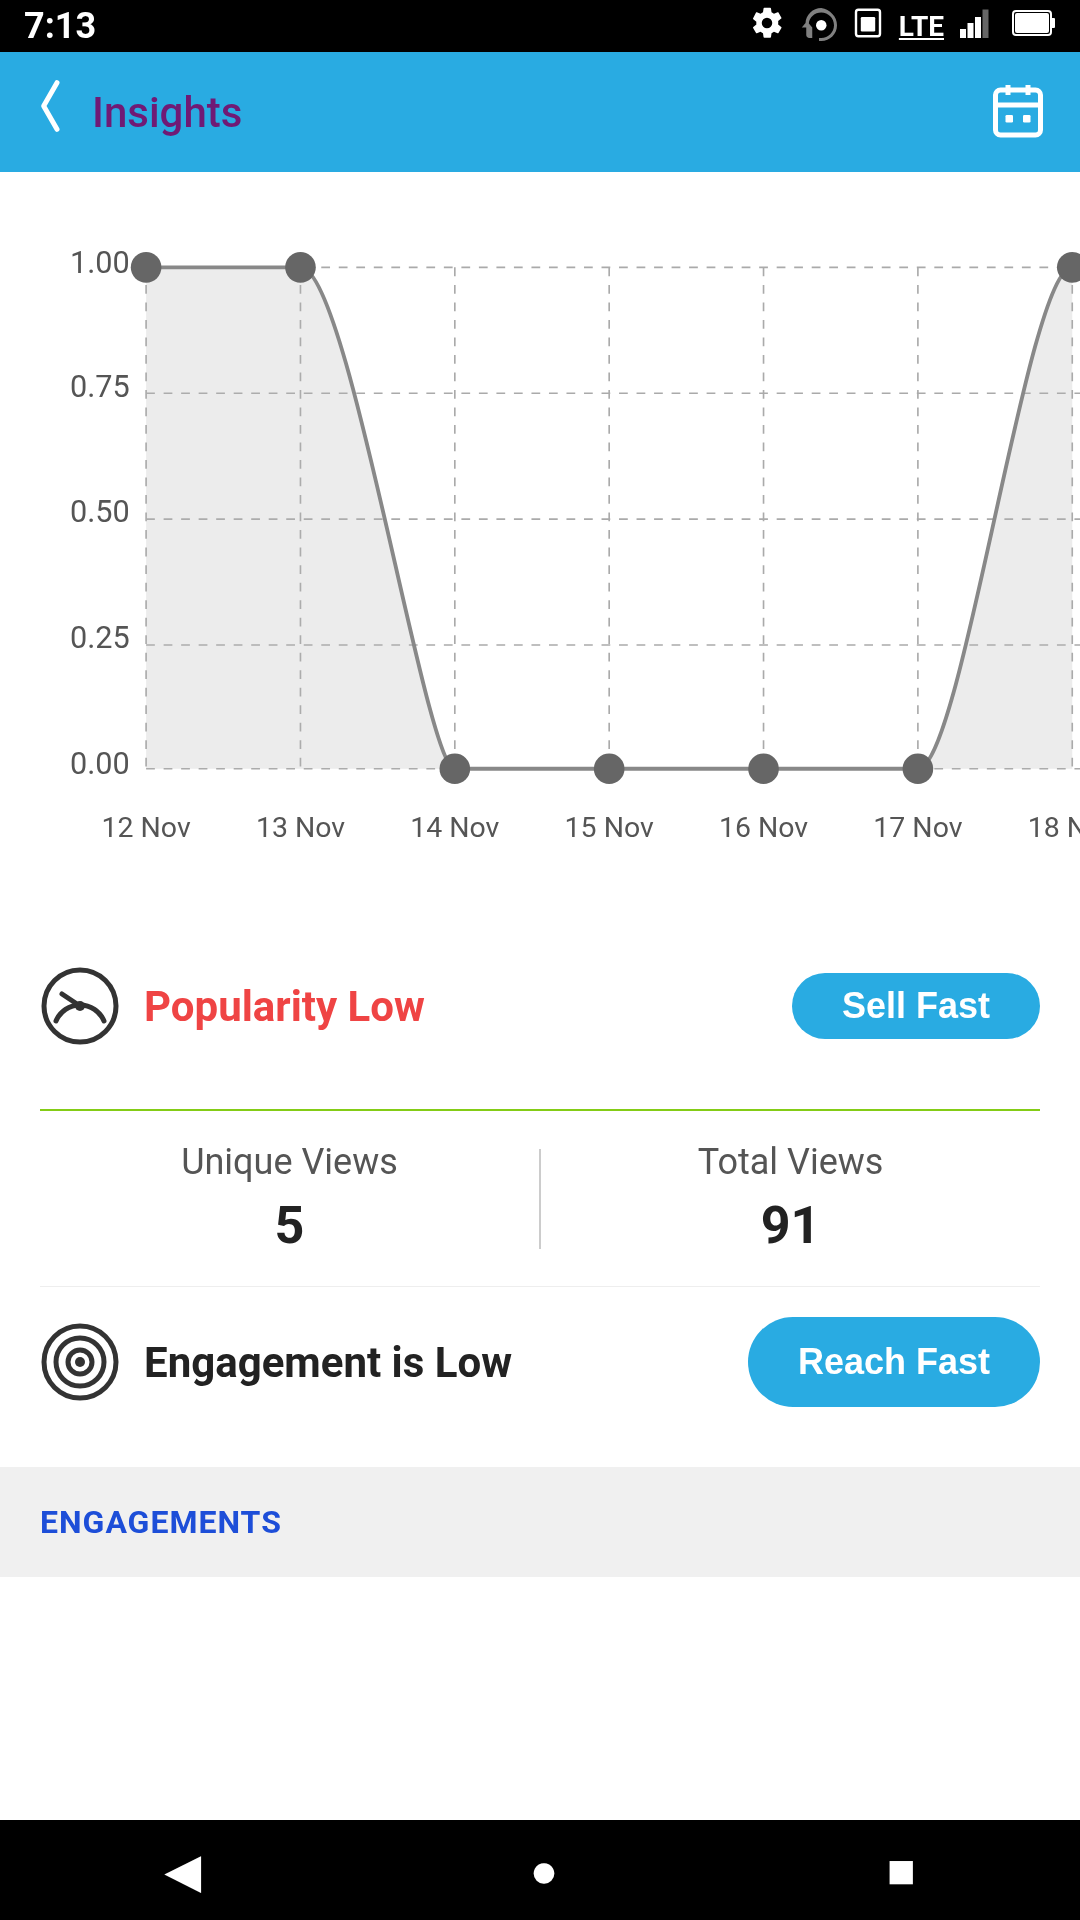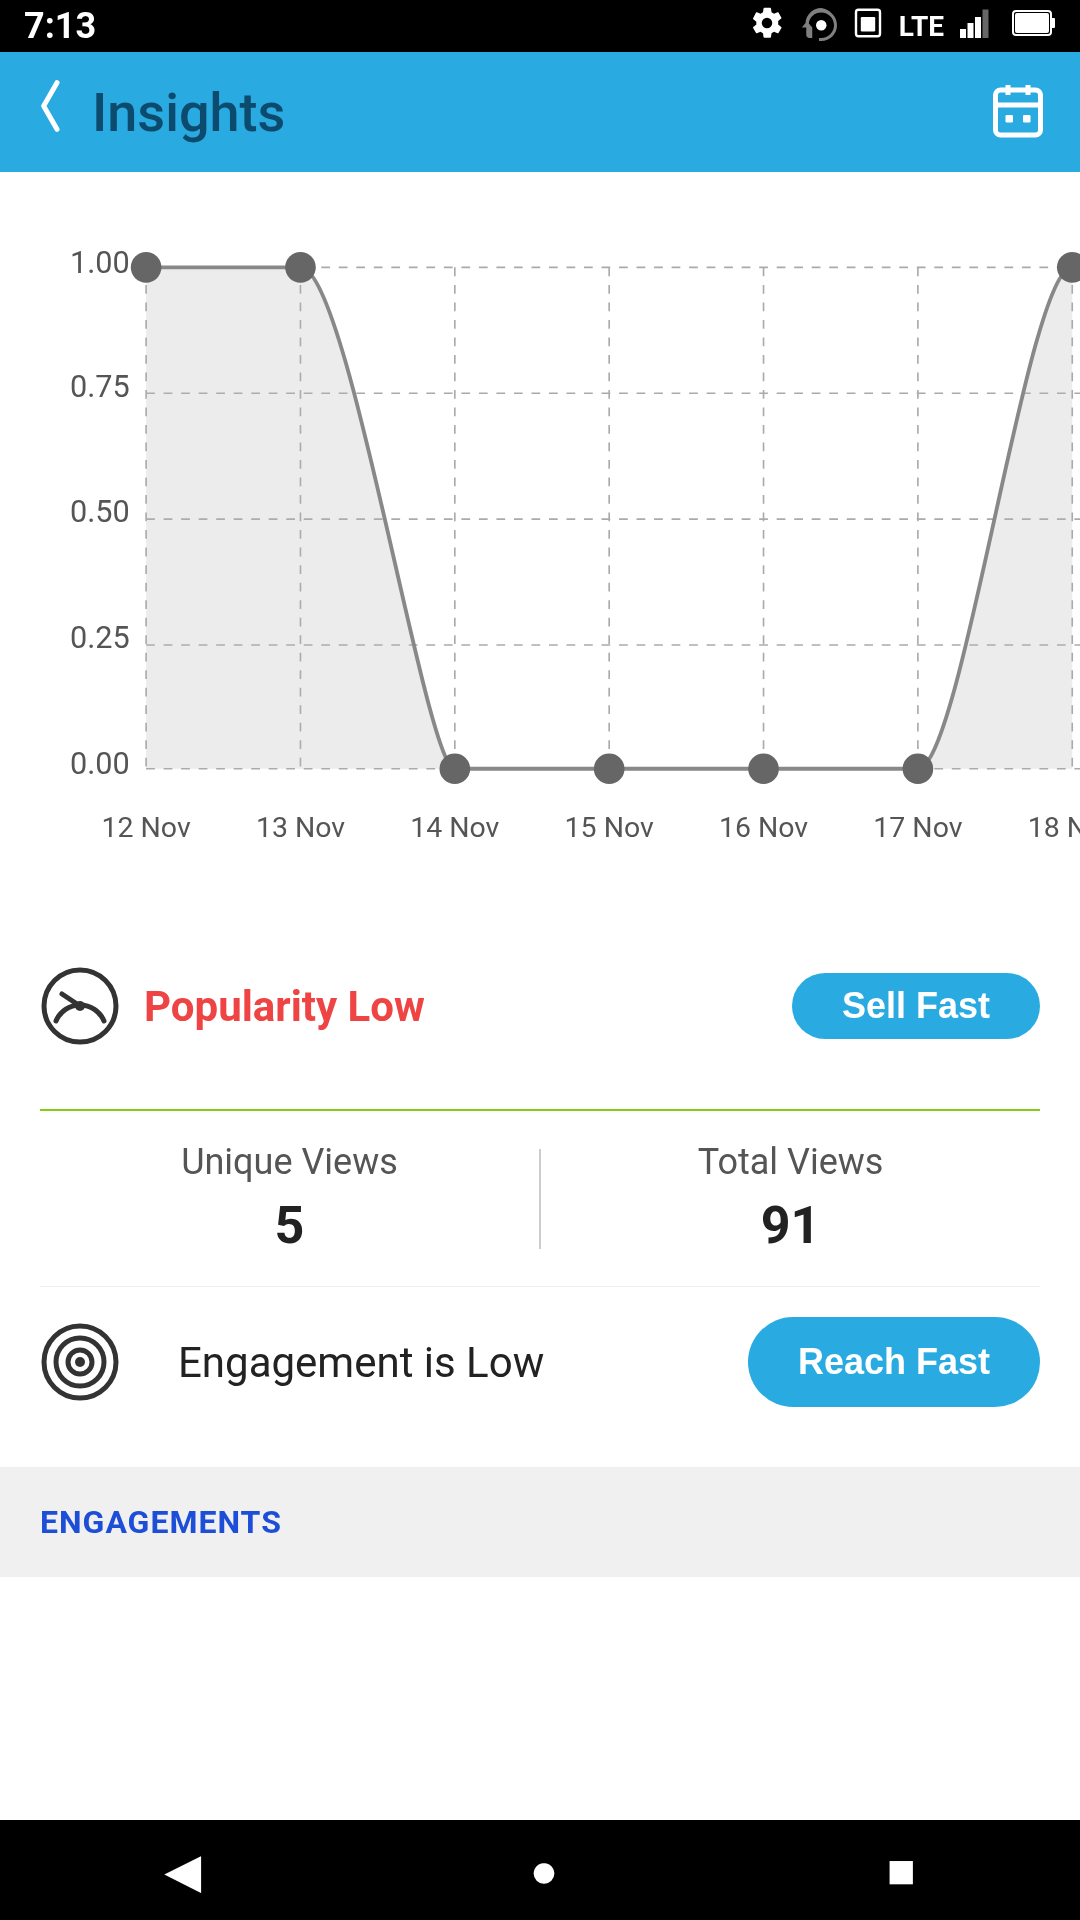--- a/index.html
+++ b/index.html
@@ -54,22 +54,22 @@
       display: flex;
       align-items: center;
       gap: 20px;
     }
     .back-icon {
       color: #fff;
       font-size: 48px;
       cursor: pointer;
     }
     .app-title {
-      color: #0c4a6e;
-      font-size: 54px;
+      color: #701a75;
+      font-size: 42px;
       font-weight: 500;
     }
 
     
     .chart-container {
       width: 100%;
       padding: 40px 20px 20px 20px;
       background: #fff;
       flex-shrink: 0;
     }
@@ -158,23 +158,22 @@
       display: flex;
       align-items: center;
       gap: 24px;
     }
     .target-icon {
       width: 80px;
       height: 80px;
     }
     .engagement-text {
       font-size: 42px;
-      font-weight: normal;
+      font-weight: bold;
       color: #222;
-      margin-left: 34px;
     }
     .reach-fast-btn {
       background: #29ABE2;
       color: #fff;
       border: none;
       border-radius: 50px;
       padding: 24px 50px;
       font-size: 36px;
       font-weight: 600;
       cursor: pointer;
@@ -241,21 +240,21 @@
       </svg>
     </span>
 
     <span class="status-icon">
       <svg width="30" height="36" viewBox="0 0 24 30" fill="white">
         <rect x="2" y="4" width="20" height="22" rx="2" ry="2" stroke="white" stroke-width="2" fill="none"></rect>
         <rect x="6" y="10" width="12" height="12" rx="1" fill="white"></rect>
       </svg>
     </span>
 
-    <span class="status-icon" style="font-size:28px;font-weight:bold;">LTE</span>
+    <span class="status-icon" style="font-size:28px;font-weight:bold;text-decoration:underline;">LTE</span>
 
     <span class="status-icon">
       <svg width="36" height="30" viewBox="0 0 24 20" fill="white">
         <polygon points="0,20 4,20 4,14 0,14"></polygon>
         <polygon points="5,20 9,20 9,10 5,10"></polygon>
         <polygon points="10,20 14,20 14,6 10,6"></polygon>
         <polygon points="15,20 19,20 19,1 15,1" opacity="0.4"></polygon>
       </svg>
     </span>
 

